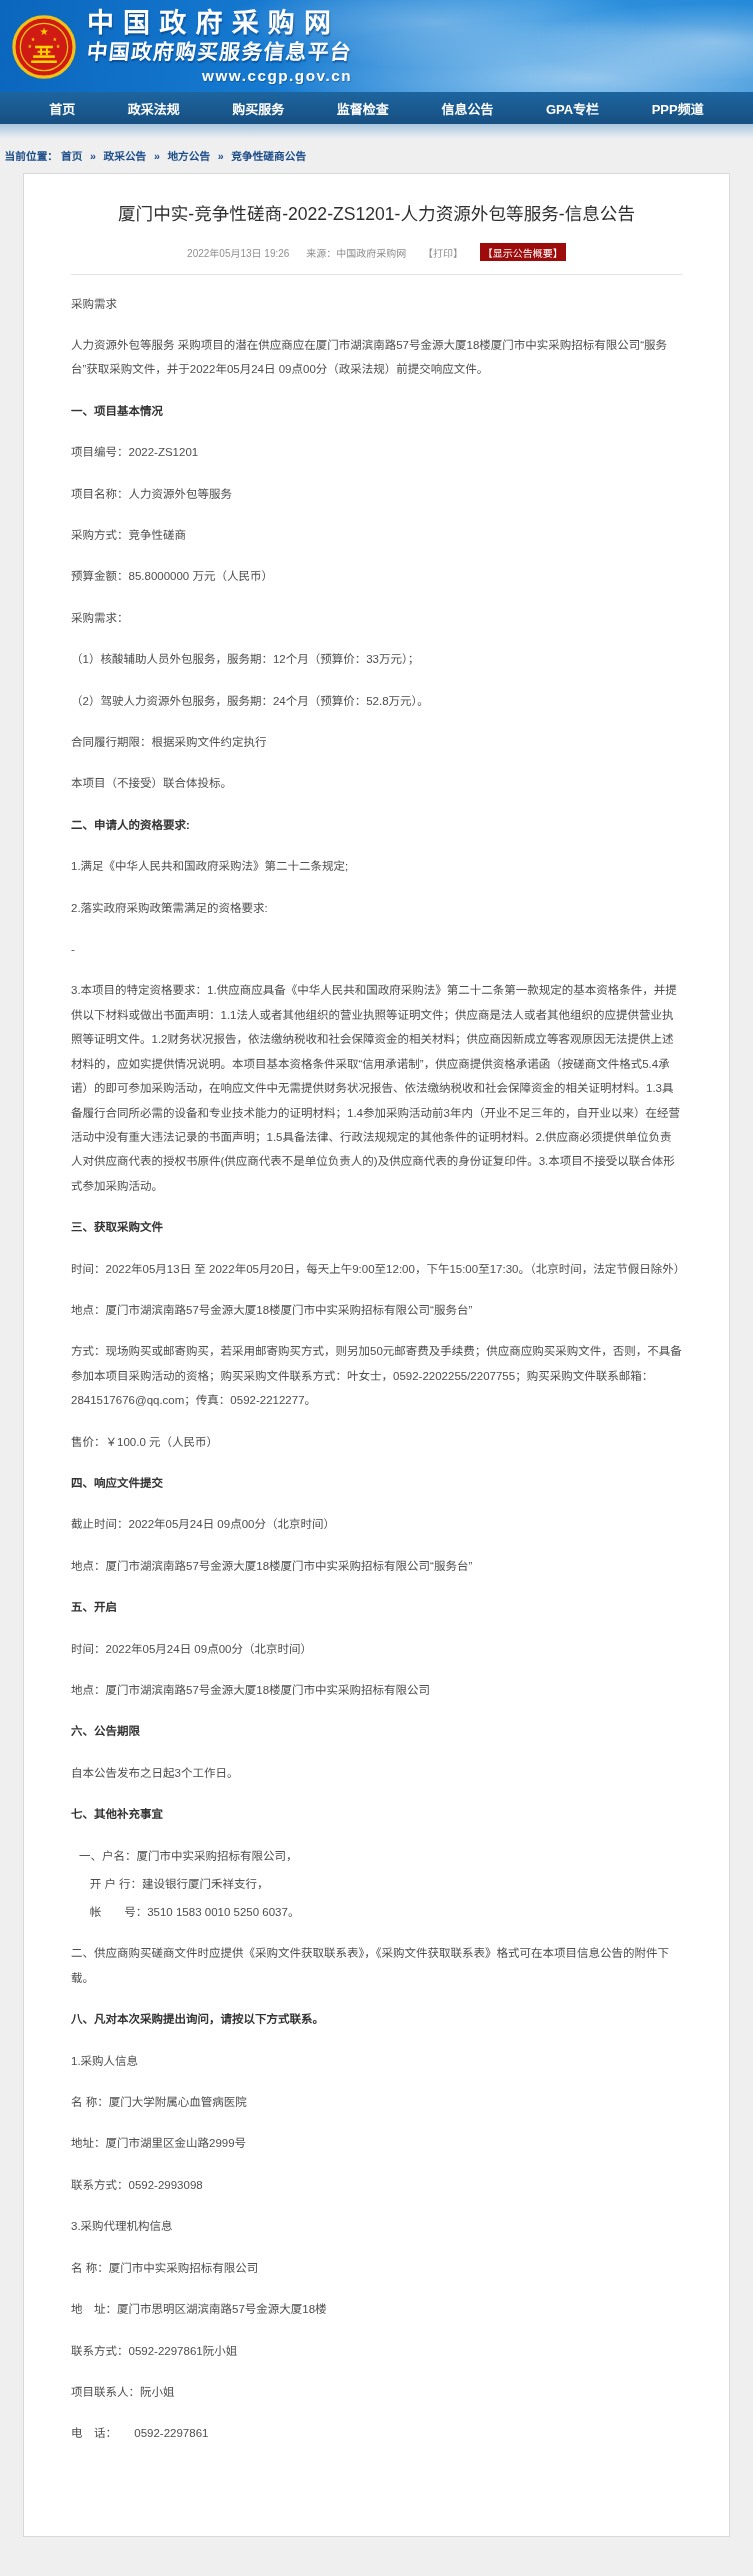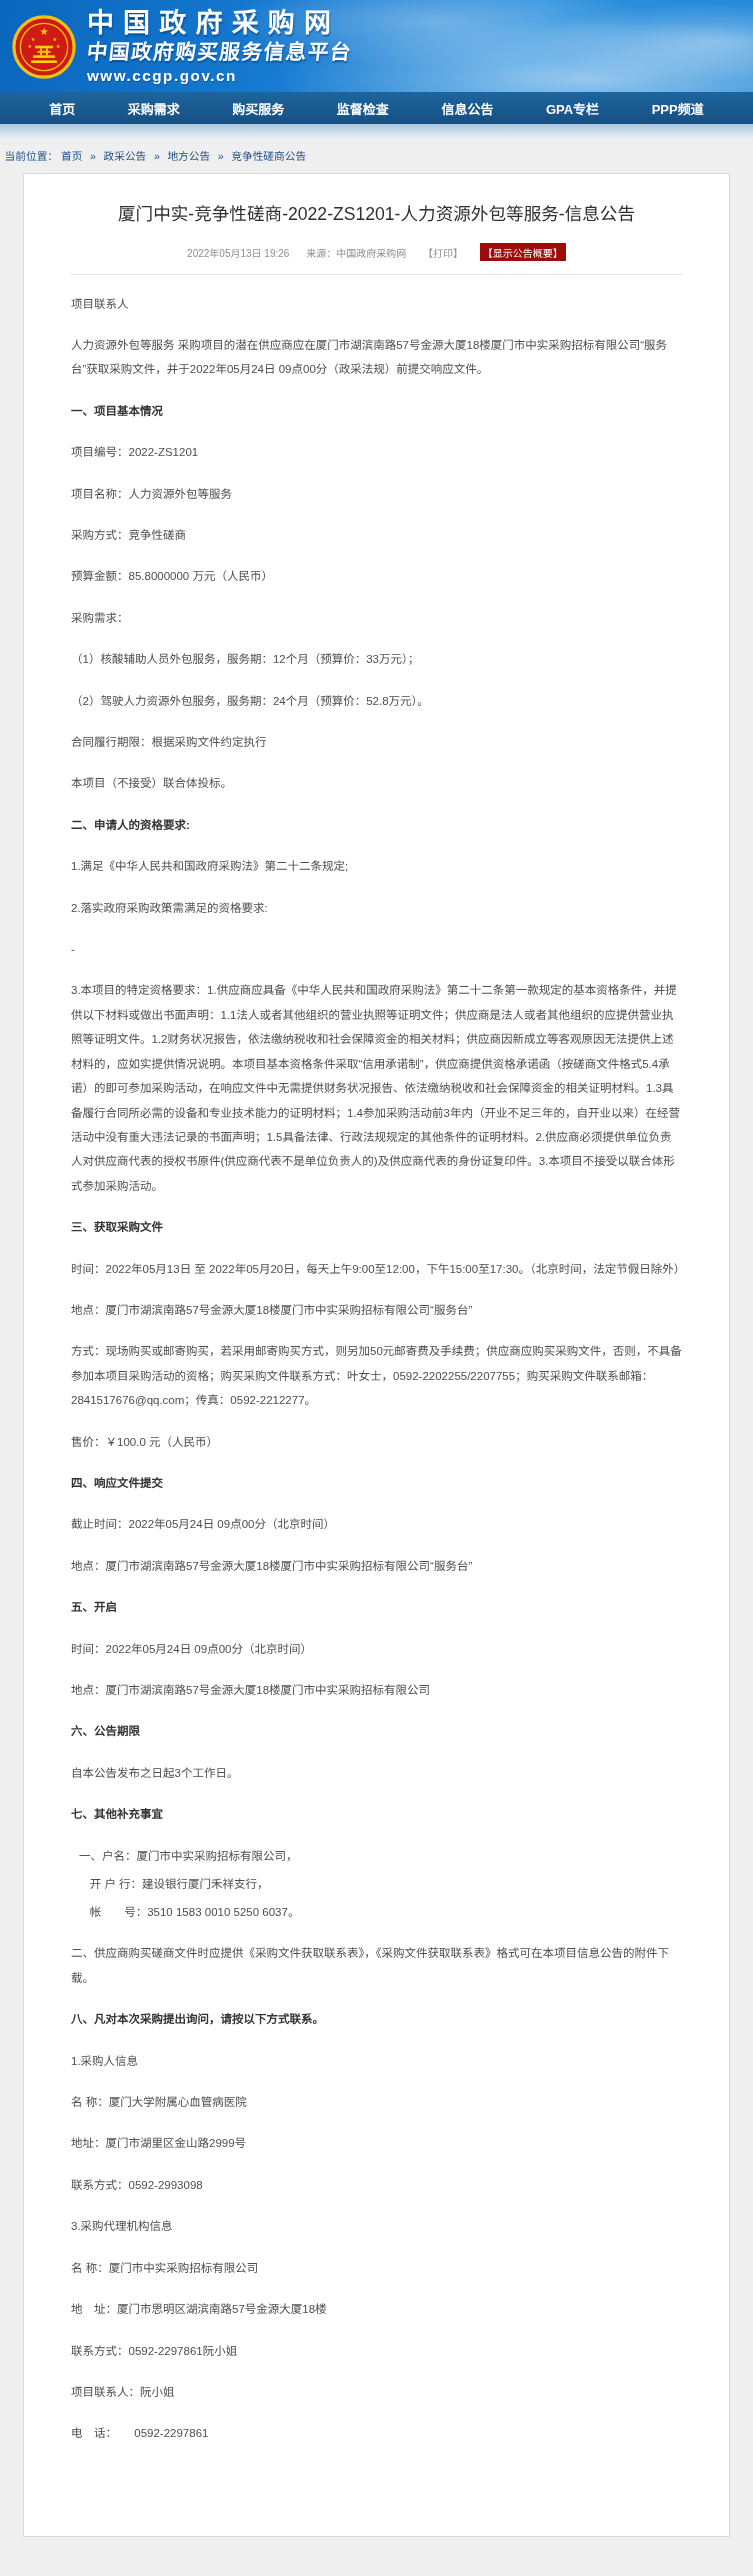--- a/index.html
+++ b/index.html
@@ -39,21 +39,21 @@
     line-height: 31px; white-space: nowrap;
   }
   .site-subtitle {
     font-size: 20.6px; font-weight: bold; letter-spacing: 1.5px;
     transform: skewX(-6deg);
     text-shadow: 0.8px 1.5px 1.5px rgba(0,40,90,.45);
     line-height: 26px; white-space: nowrap;
   }
   .site-url {
     font-size: 15.3px; font-weight: bold; letter-spacing: 1.5px;
-    text-align:left; line-height: 21.4px;
+    text-align:right; line-height: 21.4px;
     text-shadow: 0.8px 0.8px 0.8px rgba(0,40,90,.4);
   }
 
   
   .main-nav {
     height: 32px;
     background: linear-gradient(#1d659f, #174f81);
     display:flex; align-items:center; justify-content:space-around;
     padding: 0 23px;
   }
@@ -62,21 +62,21 @@
     white-space:nowrap; cursor:pointer;
   }
   .nav-strip {
     height: 15.3px;
     background: linear-gradient(#a9c6de, #eef0f2);
   }
 
   
   .breadcrumb {
     padding: 8.4px 4.6px 7.6px 4.6px;
-    font-size: 10.7px; font-weight:normal;
+    font-size: 10.7px; font-weight:bold;
     color:#1d4e89;
   }
   .breadcrumb a { color:#1d4e89; text-decoration:none; cursor:pointer; }
   .breadcrumb .sep { margin: 0 4.6px; color:#1d4e89; }
 
   
   .card {
     margin: 3.1px 23px 0 23px;
     background:#fff;
     border: 0.8px solid #d9d9d9;
@@ -141,21 +141,21 @@
     <div class="logo-text">
       <div class="site-title">中国政府采购网</div>
       <div class="site-subtitle">中国政府购买服务信息平台</div>
       <div class="site-url">www.ccgp.gov.cn</div>
     </div>
   </div>
 </div>
 
 <div class="main-nav">
   <a>首页</a>
-  <a>采购需求</a>
+  <a>政采法规</a>
   <a>购买服务</a>
   <a>监督检查</a>
   <a>信息公告</a>
   <a>GPA专栏</a>
   <a>PPP频道</a>
 </div>
 <div class="nav-strip"></div>
 
 <div class="breadcrumb">
   <span>当前位置：</span>
@@ -173,21 +173,21 @@
 
   <div class="art-meta">
     <span>2022年05月13日 19:26</span>
     <span>来源：中国政府采购网</span>
     <span class="print-btn">【打印】</span>
     <span class="summary-badge">【显示公告概要】</span>
   </div>
   <hr class="meta-divider">
 
   <div class="art-body">
-    <p class="ln">项目联系人</p>
+    <p class="ln">采购需求</p>
     <p class="ln">人力资源外包等服务 采购项目的潜在供应商应在厦门市湖滨南路57号金源大厦18楼厦门市中实采购招标有限公司“服务台”获取采购文件，并于2022年05月24日 09点00分（政采法规）前提交响应文件。</p>
 
     <p class="ln head">一、项目基本情况</p>
     <p class="ln">项目编号：2022-ZS1201</p>
     <p class="ln">项目名称：人力资源外包等服务</p>
     <p class="ln">采购方式：竞争性磋商</p>
     <p class="ln">预算金额：85.8000000 万元（人民币）</p>
     <p class="ln">采购需求：</p>
     <p class="ln">（1）核酸辅助人员外包服务，服务期：12个月（预算价：33万元）；</p>
     <p class="ln">（2）驾驶人力资源外包服务，服务期：24个月（预算价：52.8万元）。</p>

